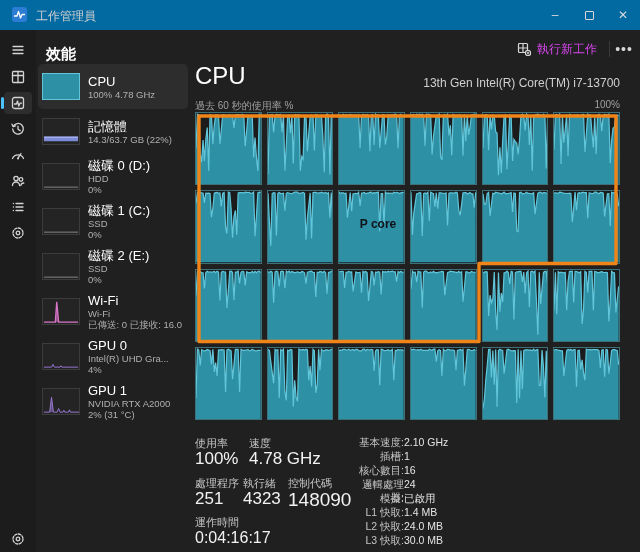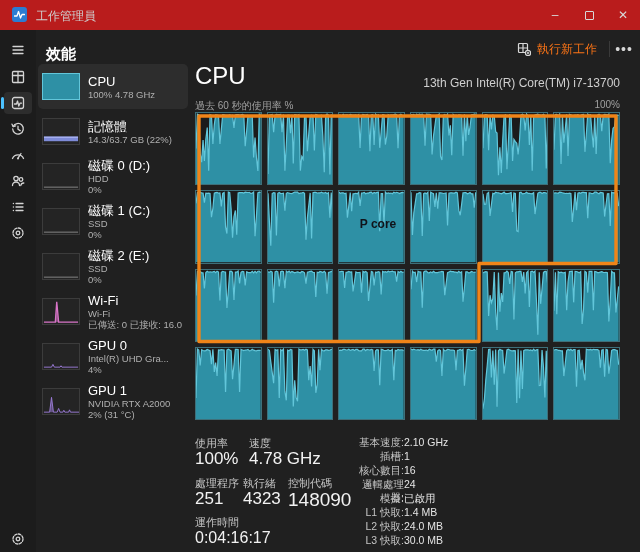--- a/index.html
+++ b/index.html
@@ -3,40 +3,40 @@
 <meta charset="utf-8">
 <style>
   * { margin:0; padding:0; box-sizing:border-box; }
   html,body { background:#000; }
   body { font-family:"Liberation Sans","DejaVu Sans",sans-serif; }
   #window {
     position:relative; width:640px; height:552px; overflow:hidden;
     background:#202020; color:#e8e8e8;
   }
   
-  .titlebar { position:absolute; left:0; top:0; width:640px; height:30px; background:#b91c1c; }
+  .titlebar { position:absolute; left:0; top:0; width:640px; height:30px; background:#0369a1; }
   .appicon { position:absolute; left:12px; top:7px; width:15px; height:15px; border-radius:3px;
              background:#2b7cd3; display:flex; align-items:center; justify-content:center; }
   .apptitle { position:absolute; left:36px; top:8px; font-size:12px; color:#cfcfcf; }
   .wbtn { position:absolute; top:0; width:34px; height:30px; display:flex; align-items:center;
           justify-content:center; color:#d8d8d8; font-size:12px; }
   .wbtn.min { right:68px; } .wbtn.max { right:34px; } .wbtn.close { right:0; }
   .maxglyph { width:9px; height:9px; border:1px solid #d8d8d8; border-radius:1px; }
   
   .navrail { position:absolute; left:0; top:30px; width:36px; height:522px; background:#1c1c1c; }
   .navbtn { position:absolute; left:4px; width:28px; height:22px; display:flex; align-items:center;
             justify-content:center; border-radius:4px; }
   .navbtn.sel { background:#2d2d2d; }
   .navbtn.sel::before { content:""; position:absolute; left:-3px; top:5px; width:3px; height:12px;
                         border-radius:2px; background:#4cc2ff; }
   .navbtn svg { stroke:#d4d4d4; fill:none; stroke-width:1.3; stroke-linecap:round; stroke-linejoin:round; }
   
   .pagetitle { position:absolute; left:46px; top:45px; font-size:15px; font-weight:700; color:#ffffff; }
   .runtask { position:absolute; right:34px; top:37px; height:24px; padding:0 9px; display:flex;
-             align-items:center; gap:6px; font-size:12px; color:#f97316; border-radius:4px; }
+             align-items:center; gap:6px; font-size:12px; color:#d946ef; border-radius:4px; }
   .runtask svg { stroke:#d8d8d8; fill:none; stroke-width:1.2; }
   .hdr-sep { position:absolute; right:30px; top:41px; width:1px; height:16px; background:#3a3a3a; }
   .morebtn { position:absolute; right:4px; top:37px; width:24px; height:24px; border-radius:4px;
              display:flex; align-items:center; justify-content:center; color:#d8d8d8; font-size:14px; letter-spacing:1px; }
   
   .sidebar { position:absolute; left:38px; top:64px; width:150px; }
   .side-item { position:relative; height:45px; border-radius:5px; display:flex; align-items:center; padding:2px 4px; }
   .side-item.sel { background:#2d2d2d; }
   .thumb { position:relative; width:38px; height:27px; background:#242424; border:1px solid #3c3c3c;
            flex:0 0 auto; overflow:hidden; }

